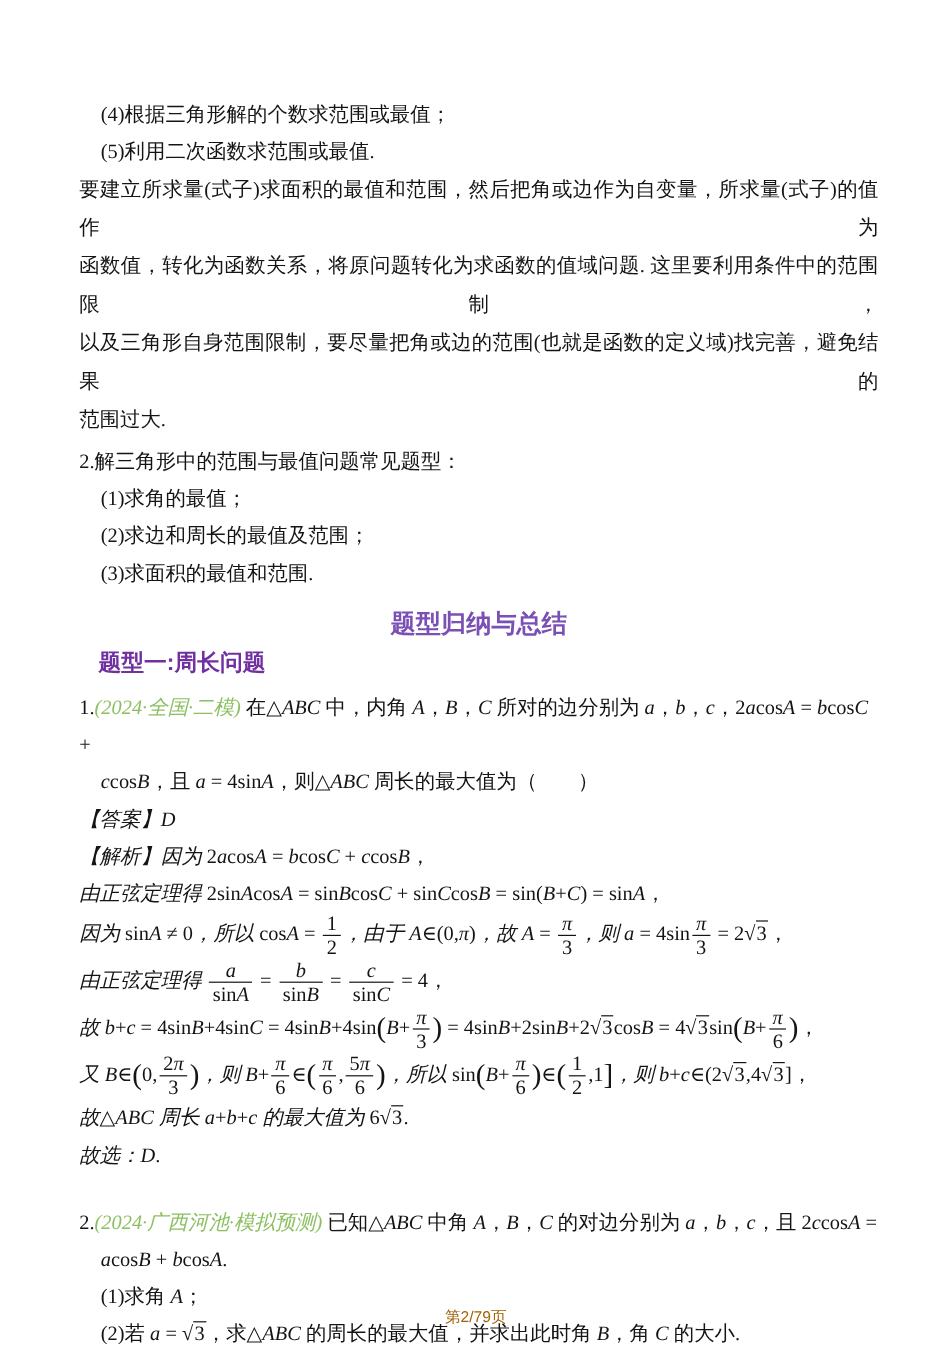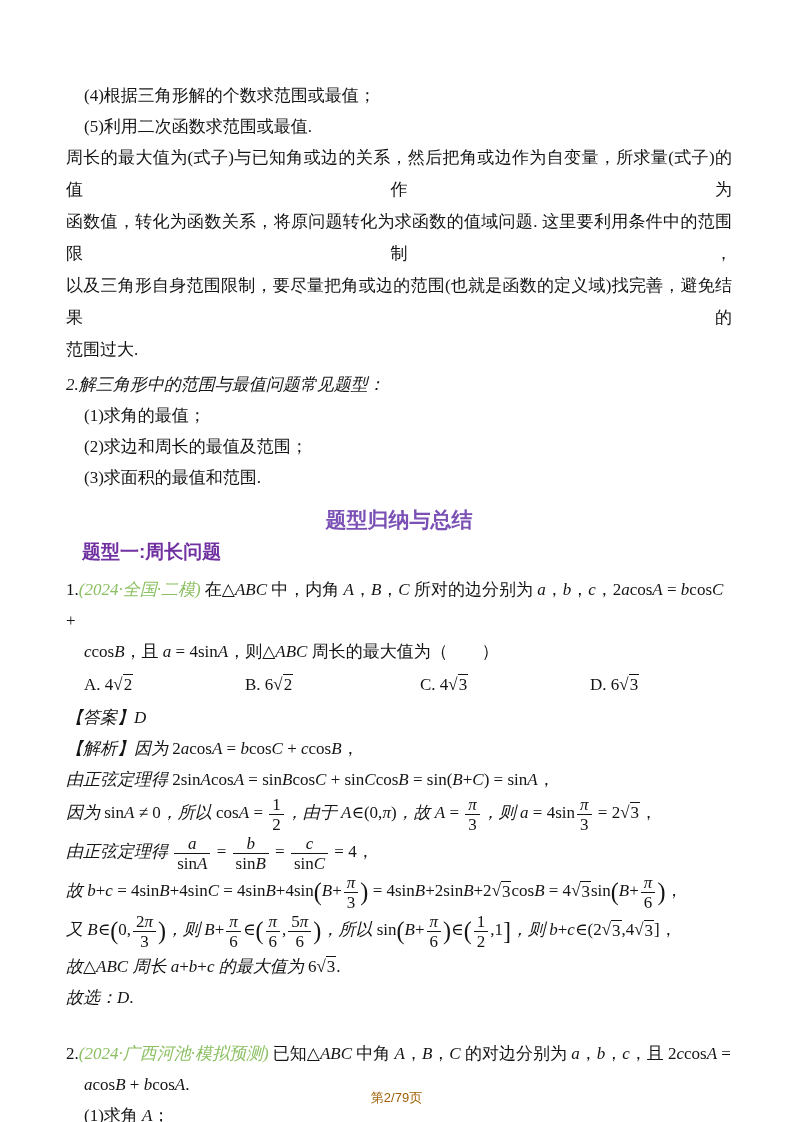--- a/index.html
+++ b/index.html
@@ -9,21 +9,21 @@
     background:#ffffff;
     font-family:"Liberation Serif","DejaVu Serif",serif;
     font-size:17px;color:#141414;
     overflow:hidden;
   }
   .content{position:absolute;left:66px;right:61px;top:80px;}
   .line{line-height:31px;}
   .ind{padding-left:18px;}
   .jline{text-align:justify;text-align-last:justify;line-height:32px;}
   .pline{line-height:32px;}
-  .p2{margin-top:3px;font-style:italic;}
+  .p2{margin-top:3px;}
   .center-title{
     color:#7b50b4;font-weight:bold;font-size:21px;text-align:center;
     margin:13px 0 5px 0;
     font-family:"Liberation Sans","DejaVu Sans",sans-serif;
   }
   .section-title{
     color:#7030a0;font-weight:bold;font-size:19px;
     margin:3px 0 9px 16px;
     font-family:"Liberation Sans","DejaVu Sans",sans-serif;
   }
@@ -54,42 +54,36 @@
 </style>
 </head>
 <body>
 
 <div class="page">
   <div class="content">
 
     <div class="line ind">(4)根据三角形解的个数求范围或最值；</div>
     <div class="line ind">(5)利用二次函数求范围或最值.</div>
 
-    <div class="jline">周长的最大值为(式子)与已知角或边的关系，然后把角或边作为自变量，所求量(式子)的值作为</div>
+    <div class="jline">要建立所求量(式子)求面积的最值和范围，然后把角或边作为自变量，所求量(式子)的值作为</div>
     <div class="jline">函数值，转化为函数关系，将原问题转化为求函数的值域问题. 这里要利用条件中的范围限制，</div>
     <div class="jline">以及三角形自身范围限制，要尽量把角或边的范围(也就是函数的定义域)找完善，避免结果的</div>
     <div class="line pline">范围过大.</div>
 
     <div class="line p2">2.解三角形中的范围与最值问题常见题型：</div>
     <div class="line ind">(1)求角的最值；</div>
     <div class="line ind">(2)求边和周长的最值及范围；</div>
     <div class="line ind">(3)求面积的最值和范围.</div>
 
     <div class="center-title">题型归纳与总结</div>
     <div class="section-title">题型一:周长问题</div>
 
     <div class="line">1.<span class="grn">(2024·全国·二模)</span> 在△<i>ABC</i> 中，内角 <i>A</i>，<i>B</i>，<i>C</i> 所对的边分别为 <i>a</i>，<i>b</i>，<i>c</i>，2<i>a</i>cos<i>A</i> = <i>b</i>cos<i>C</i> +</div>
     <div class="line ind"><i>c</i>cos<i>B</i>，且 <i>a</i> = 4sin<i>A</i>，则△<i>ABC</i> 周长的最大值为（　　）</div>
 
-    <div class="options">
-      <span class="opt w1">A. 4<span class="sq">√<span class="rd">2</span></span></span>
-      <span class="opt w2">B. 6<span class="sq">√<span class="rd">2</span></span></span>
-      <span class="opt w3">C. 4<span class="sq">√<span class="rd">3</span></span></span>
-      <span class="opt">D. 6<span class="sq">√<span class="rd">3</span></span></span>
-    </div>
 
     <div class="line"><span class="k">【答案】</span><i>D</i></div>
 
     <div class="line"><span class="k">【解析】因为</span> 2<i>a</i>cos<i>A</i> = <i>b</i>cos<i>C</i> + <i>c</i>cos<i>B</i>，</div>
     <div class="line"><span class="k">由正弦定理得</span> 2sin<i>A</i>cos<i>A</i> = sin<i>B</i>cos<i>C</i> + sin<i>C</i>cos<i>B</i> = sin(<i>B</i>+<i>C</i>) = sin<i>A</i>，</div>
     <div class="line"><span class="k">因为</span> sin<i>A</i> ≠ 0<span class="k">，所以</span> cos<i>A</i> = <span class="fr">
           <span class="n">1</span>
           <span class="d">2</span>
         </span><span class="k">，由于</span> <i>A</i>∈(0,<i>π</i>)<span class="k">，故</span> <i>A</i> = <span class="fr">
           <span class="n"><i>π</i></span>

